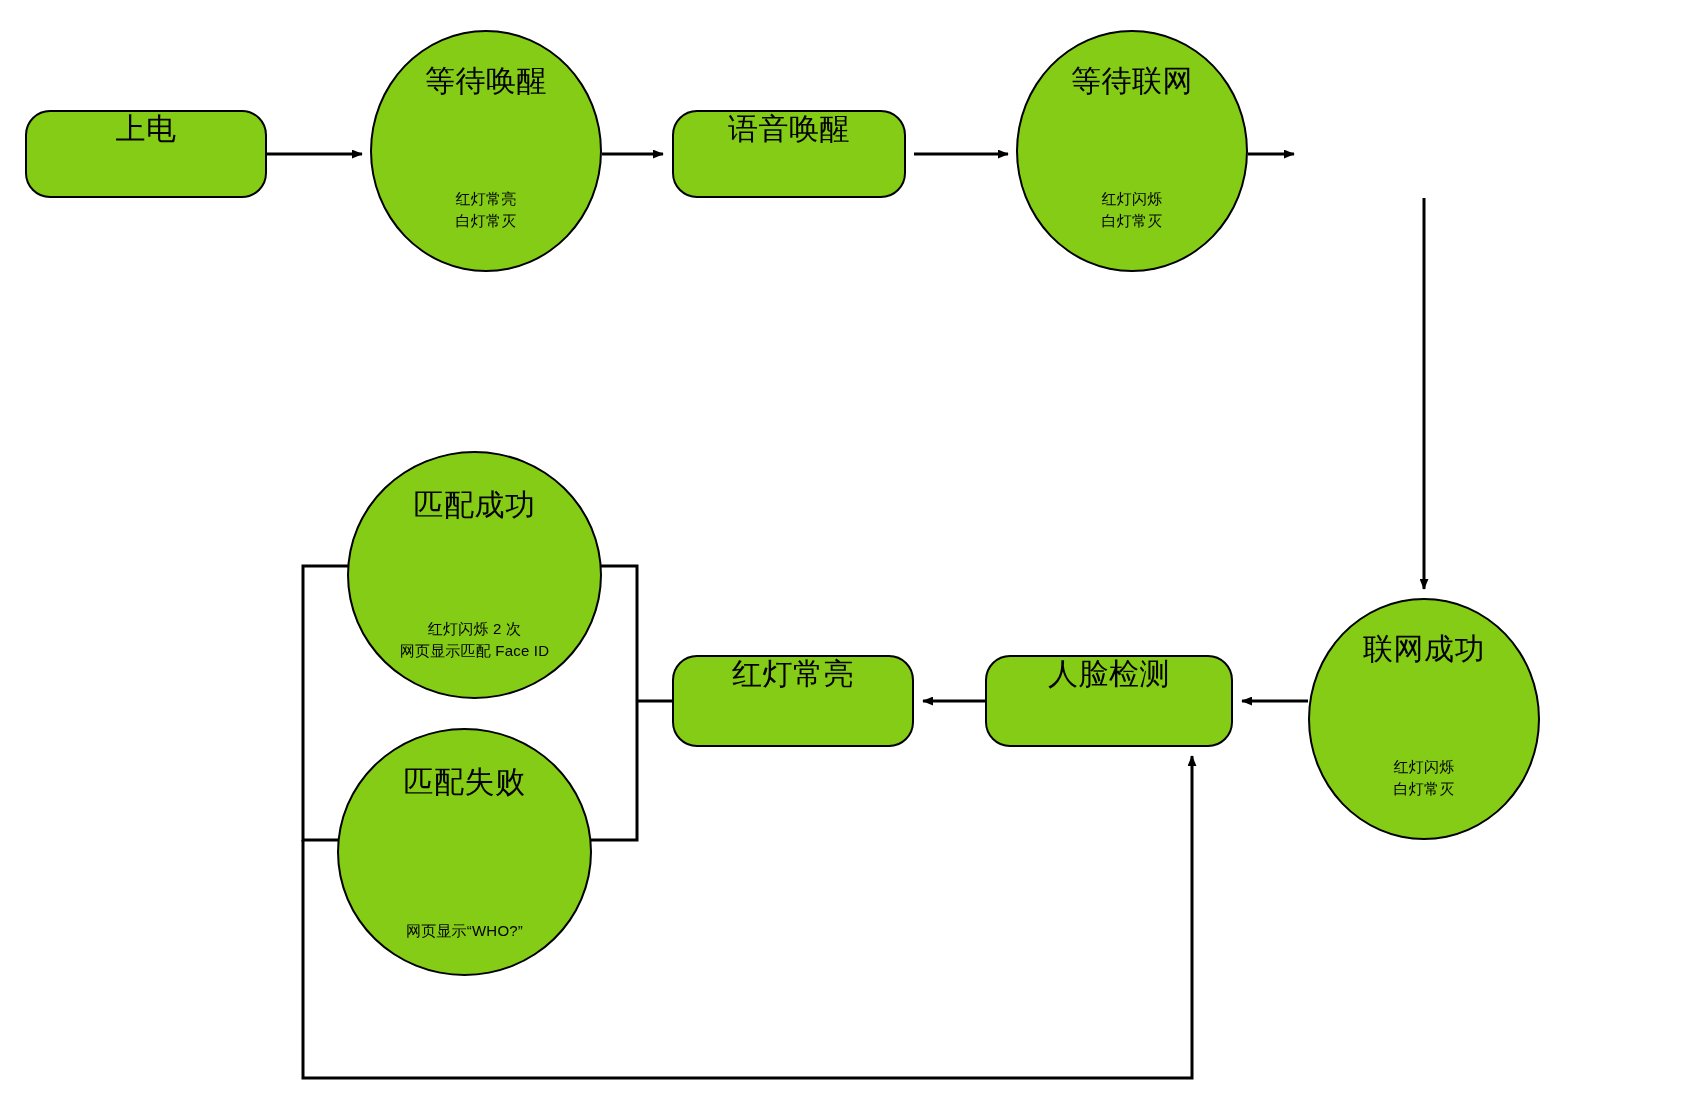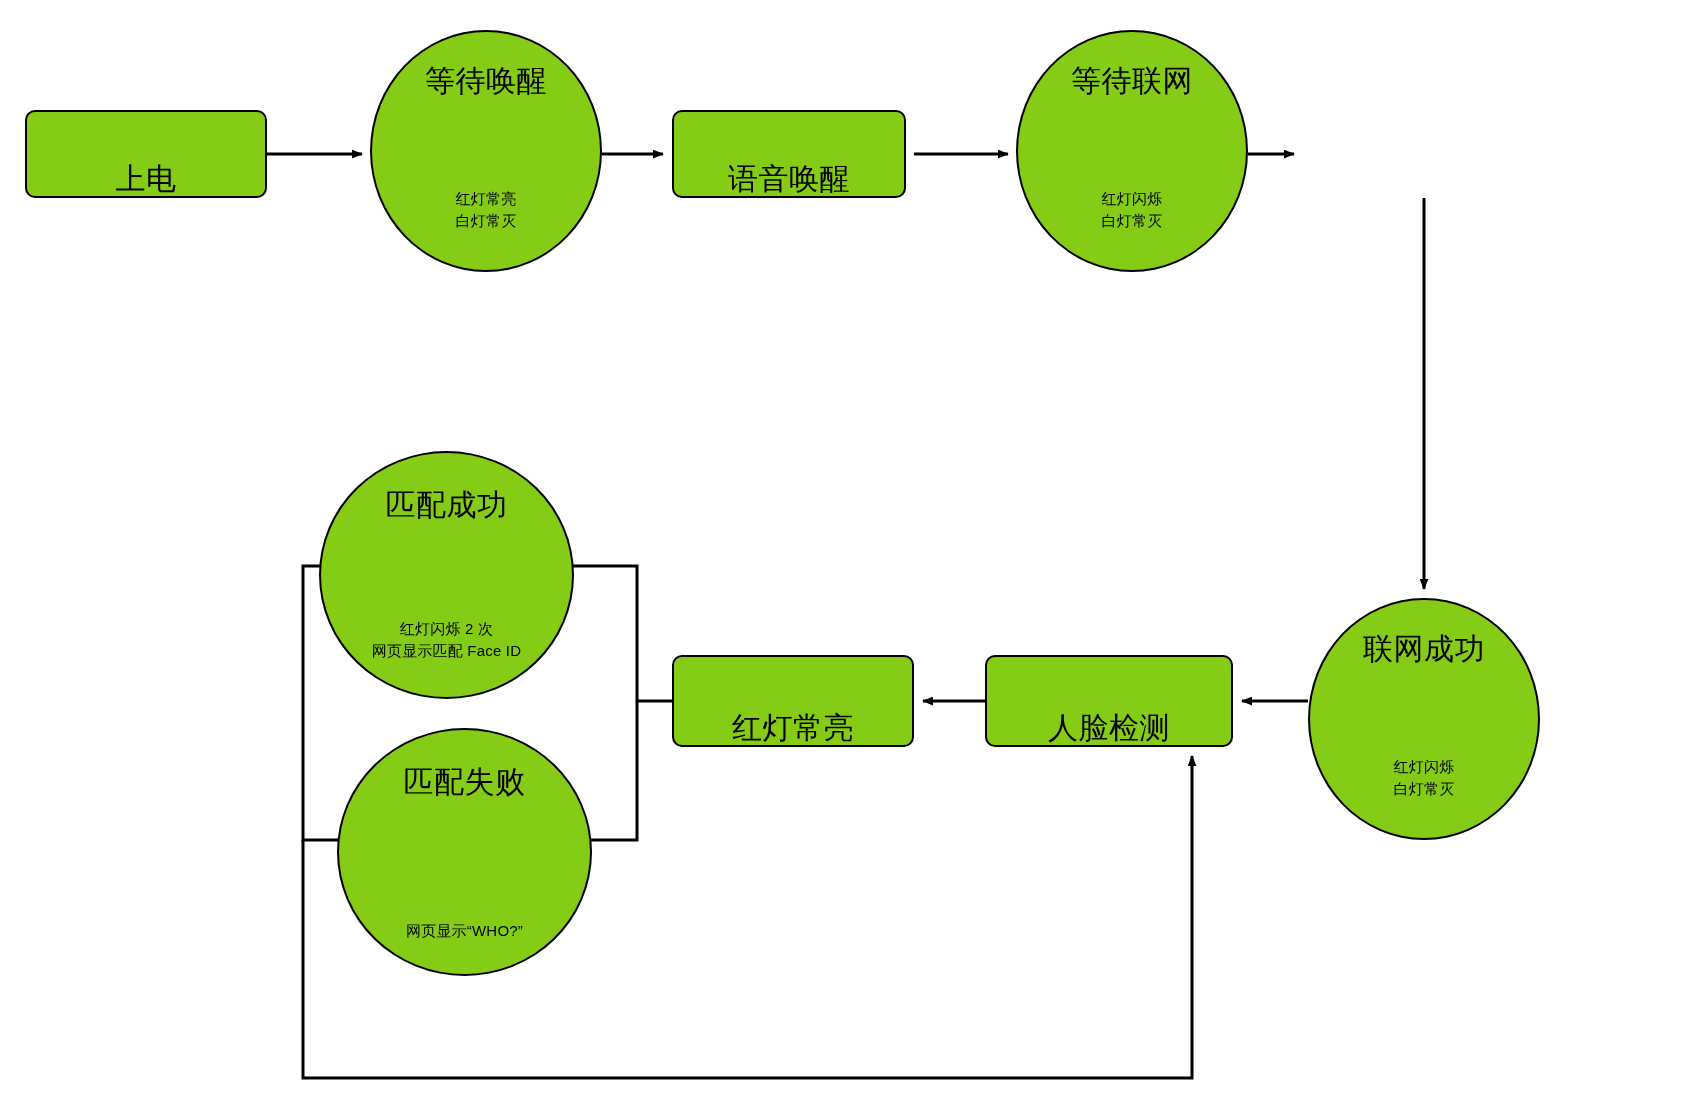--- a/index.html
+++ b/index.html
@@ -31,22 +31,22 @@
     box-sizing: border-box;
     background: #84cc16;
     border: 2.2px solid #000000;
     display: flex;
     flex-direction: column;
     align-items: center;
     color: #000000;
     z-index: 2;
   }
   .node.rect {
-    border-radius: 10px;
-    justify-content: flex-end;
+    border-radius: 25px;
+    justify-content: flex-start;
   }
   .node.circle {
     border-radius: 50%;
     justify-content: flex-start;
   }
   .node-title {
     font-size: 30px;
     line-height: 1.15;
     font-weight: 400;
     letter-spacing: 0.5px;
@@ -126,21 +126,21 @@
   </div>
 
   <div class="node rect" style="left:985px; top:655px; width:248px; height:92px;">
     <div class="node-title">人脸检测</div>
   </div>
 
   <div class="node rect" style="left:672px; top:655px; width:242px; height:92px;">
     <div class="node-title">红灯常亮</div>
   </div>
 
-  <div class="node circle" style="left:319px; top:451px; width:255px; height:248px;gap:44px;">
+  <div class="node circle" style="left:347px; top:451px; width:255px; height:248px;gap:44px;">
     <div class="node-title">匹配成功</div>
     <div class="node-sub" style="margin-bottom:14%;">红灯闪烁 2 次
 网页显示匹配 Face ID</div>
   </div>
 
   <div class="node circle" style="left:337px; top:728px; width:255px; height:248px;">
     <div class="node-title">匹配失败</div>
     <div class="node-sub" style="margin-bottom:13%;">网页显示“WHO?”</div>
   </div>
 

